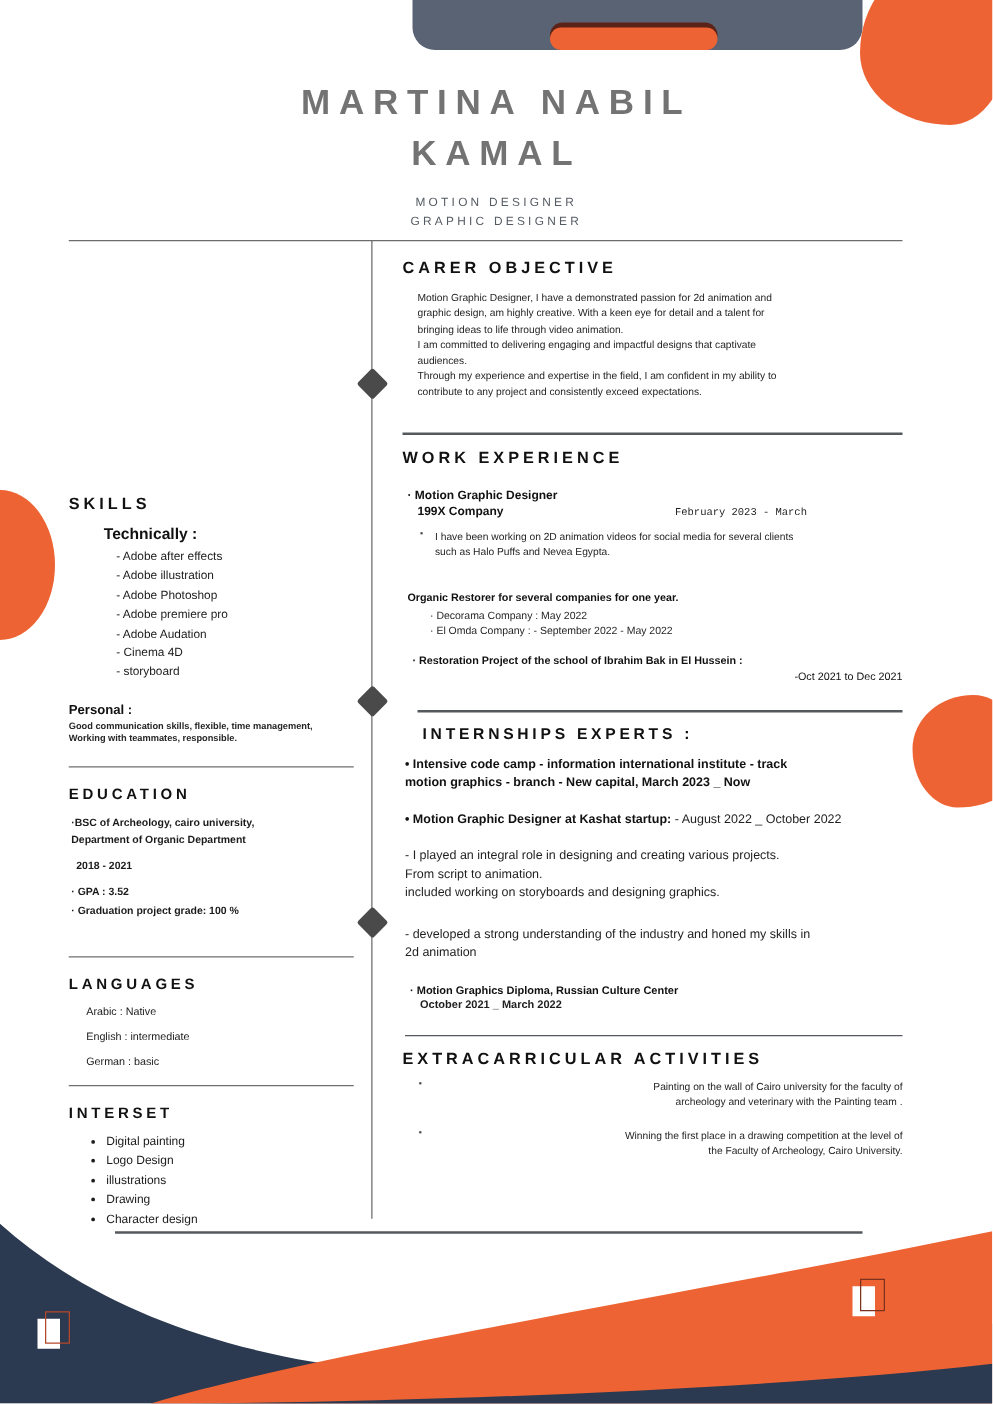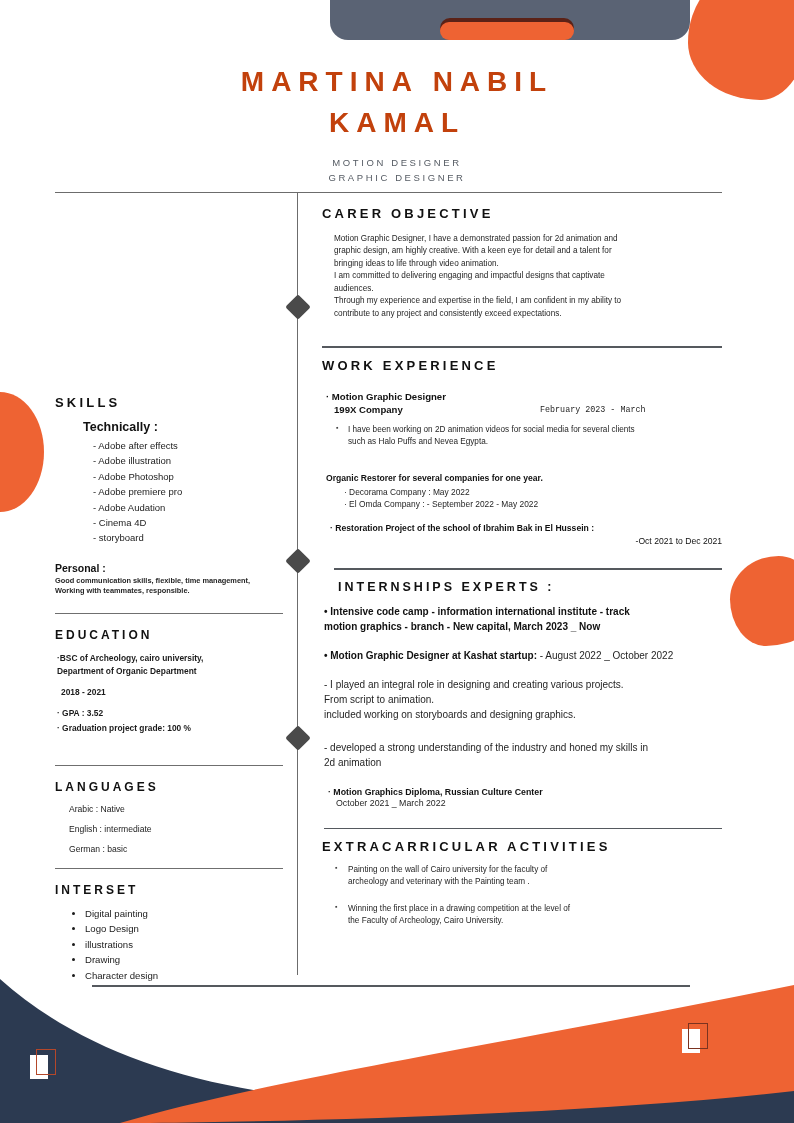--- a/index.html
+++ b/index.html
@@ -81,21 +81,21 @@
   .name-block {
     position: absolute;
     left: 0; top: 62px;
     width: 794px;
     text-align: center;
   }
   .name-line {
     font-size: 28px;
     font-weight: 700;
     letter-spacing: 7px;
-    color: #c2410c;
+    color: #737373;
     line-height: 1.45;
   }
   .subtitle {
     margin-top: 12px;
     font-size: 9.5px;
     letter-spacing: 2.6px;
     color: #555b63;
     line-height: 1.6;
   }
 
@@ -325,28 +325,30 @@
   .diploma-title {
     font-size: 8.8px;
     font-weight: 700;
     color: #111;
     margin: 16px 0 0 6px;
   }
   .diploma-date {
     font-size: 8.8px;
     color: #1f1f1f;
     margin: 1px 0 0 14px;
+    font-weight: bold;
   }
   .extra-list {
     margin: 10px 0 0 26px;
     padding: 0;
     list-style: none;
     font-size: 8.2px;
     line-height: 1.5;
     color: #1f1f1f;
+    text-align: right;
   }
   .extra-list li {
     position: relative;
     margin-bottom: 14px;
     white-space: pre-line;
   }
   .extra-list li:before {
     content: "\25AA";
     position: absolute;
     left: -13px; top: -1px;

